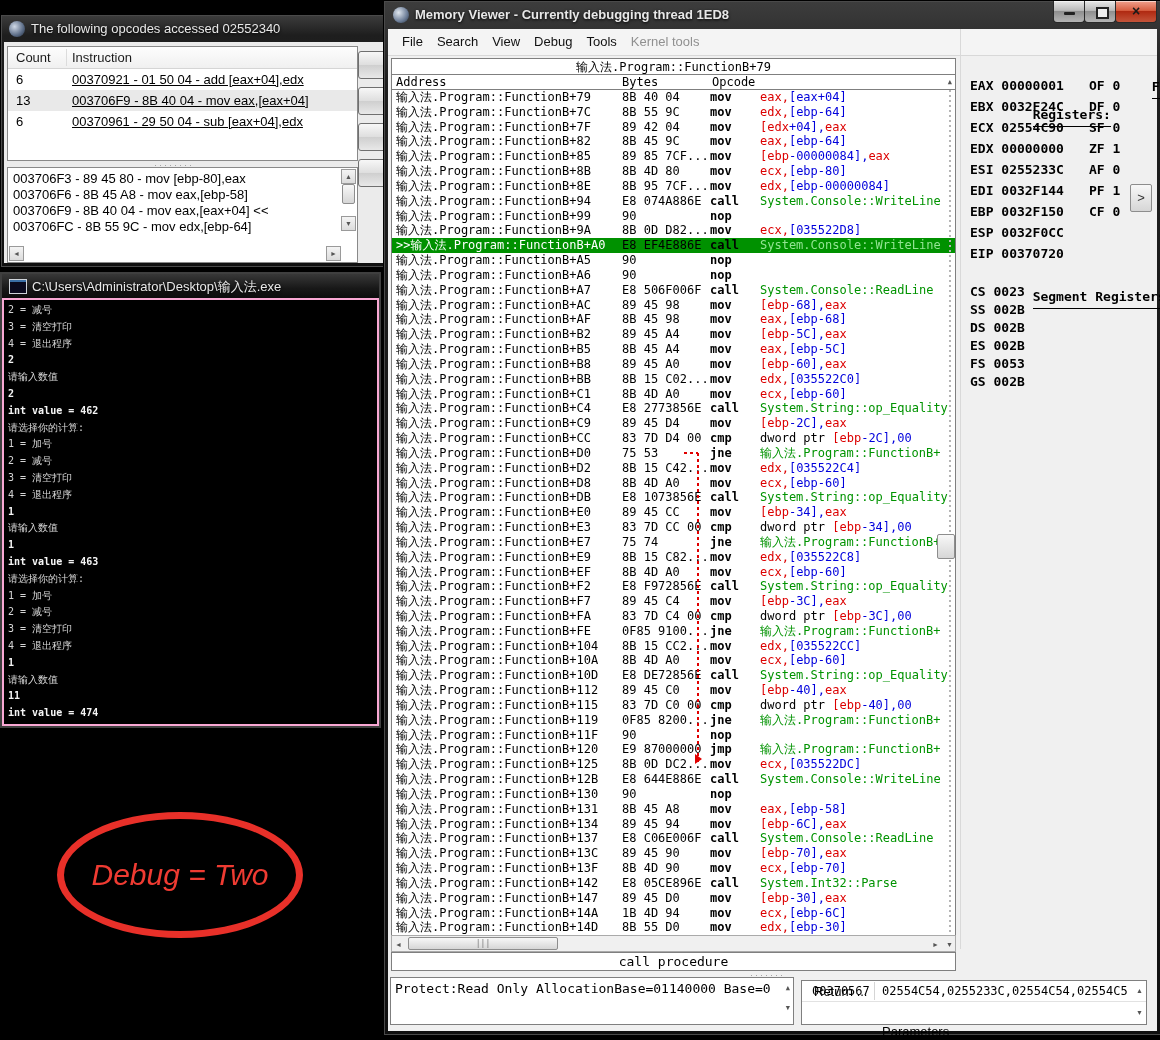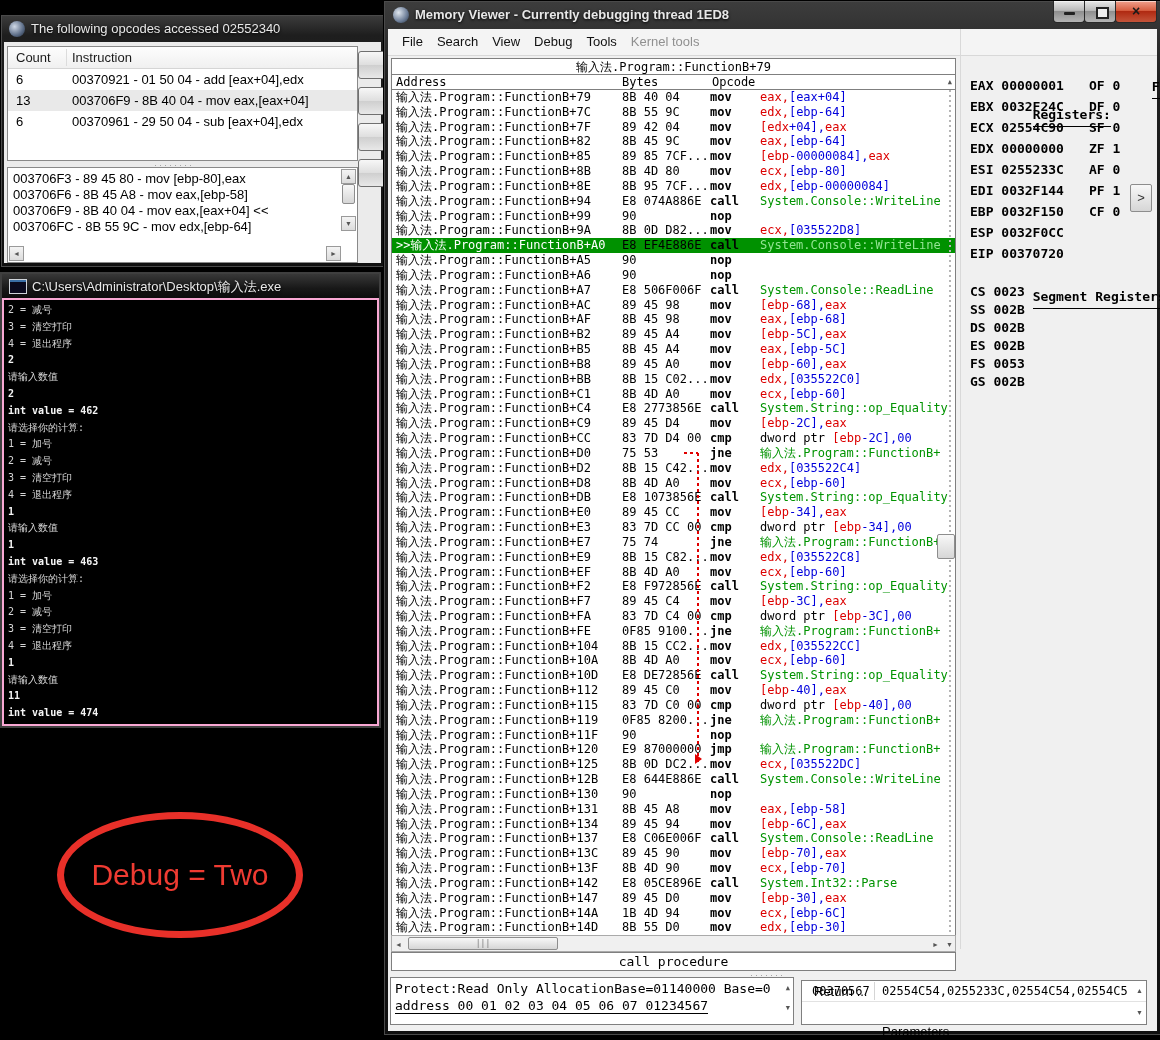--- a/index.html
+++ b/index.html
@@ -9,29 +9,29 @@
   .mono{font-family:"DejaVu Sans Mono","Liberation Mono",monospace;}
   .nosel{user-select:none;}
 
   
   .winframe{background:linear-gradient(180deg,#3d3d3d 0%,#1e1e1e 8%,#101010 100%);
             border:1px solid #000;box-shadow:inset 0 0 0 1px #4a4a4a;}
   .titletext{color:#e8e8e8;font-size:13px;text-shadow:0 1px 3px #000;white-space:nowrap;}
 
   
   #opwin{left:0;top:14px;width:383px;height:252px;}
-  #opwin-client{left:3px;top:27px;width:377px;height:221px;background:#ebebeb;position:absolute;}
+  #opwin-client{left:3px;top:27px;width:377px;height:221px;background:#ebebeb;position:absolute;padding-left:46px;}
   .panelbox{background:#fff;border:1px solid #898989;position:absolute;}
   .op-header{height:21px;border-bottom:1px solid #d5d5d5;
              background:linear-gradient(180deg,#fdfdfd,#f0f0f0);position:relative;font-size:13px;color:#1a1a1a;}
   .op-hsep{position:absolute;top:2px;bottom:2px;width:1px;background:#dcdcdc;}
   .op-row{height:21px;line-height:21px;font-size:13px;color:#000;position:relative;white-space:nowrap;}
   .op-row.sel{background:#e9e9e9;}
   .op-count{position:absolute;left:8px;}
-  .op-instr{position:absolute;left:64px;}
+  .op-instr{position:absolute;left:64px;text-decoration:underline;}
   .det-line{height:16px;line-height:16px;font-size:13px;color:#000;white-space:nowrap;}
   .dots{color:#9a9a9a;font-size:9px;letter-spacing:2px;}
 
   
   .sb-btn{background:linear-gradient(180deg,#f4f4f4,#dcdcdc);border:1px solid #9a9a9a;
           color:#555;font-size:8px;text-align:center;line-height:12px;}
   .sb-thumb{background:linear-gradient(180deg,#f8f8f8,#d6d6d6);border:1px solid #8d8d8d;border-radius:2px;}
 
   .side-btn{position:absolute;left:357px;width:26px;height:26px;border:1px solid #6f6f6f;border-radius:3px;
             background:linear-gradient(180deg,#f7f7f7,#dedede 50%,#cfcfcf 51%,#e8e8e8);}
@@ -41,21 +41,21 @@
           border:2px solid #3f3f3f;box-sizing:border-box;}
   #contitle{left:0;top:0;width:100%;height:24px;
             background:linear-gradient(180deg,#383838,#181818 60%,#0c0c0c);position:absolute;}
   #conbody{position:absolute;left:2px;top:26px;right:2px;bottom:2px;background:#000;overflow:hidden;}
   .con-line{height:16.8px;line-height:16.8px;font-size:10px;color:#d6d6d6;white-space:pre;}
   .con-line.b{font-weight:bold;color:#f5f5f5;}
 
   
   #ellipse{left:57px;top:812px;width:232px;height:112px;border:7px solid #e83029;border-radius:50%;
            display:flex;align-items:center;justify-content:center;}
-  #ellipse span{color:#ef3b32;font-size:30px;white-space:nowrap;}
+  #ellipse span{color:#ef3b32;font-size:30px;white-space:nowrap;font-style:italic;}
 
   
   #mvwin{left:383px;top:0;width:777px;height:1034px;}
   #mv-client{position:absolute;left:4px;top:28px;width:769px;height:1002px;background:#f0f0f0;}
   #mv-menu{position:absolute;left:0;top:0;width:100%;height:26px;background:#f4f4f4;
            border-bottom:1px solid #d8d8d8;font-size:13px;color:#111;}
   .menu-item{display:inline-block;margin-left:14px;line-height:26px;}
   .menu-item.disabled{color:#909090;}
 
   .mv-box{background:#fff;border:1px solid #7f7f7f;position:absolute;}
@@ -588,23 +588,20 @@
     </div>
 
     <div class="mv-box mono" style="left:3px;top:923px;width:563px;height:17px;text-align:center;font-size:13px;line-height:17px;">
       <span>call procedure</span>
     </div>
 
     <div class="abs dots" style="left:362px;top:941px;">·······</div>
 
     <div class="mv-box mono" style="left:2px;top:948px;width:402px;height:46px;font-size:13px;color:#000;">
       <div id="mem-info-line1" class="abs" style="left:4px;top:3px;width:380px;">Protect:Read Only  AllocationBase=01140000 Base=0</div>
-      <div class="abs" style="left:4px;top:20px;">
-        <span id="mem-info-line2">address  00 01 02 03 04 05 06 07 01234567</span>
-      </div>
       <span class="tinyarrow" style="right:3px;top:6px;">▲</span>
       <span class="tinyarrow" style="right:3px;top:26px;">▼</span>
     </div>
 
     <div class="mv-box" style="left:413px;top:951px;width:344px;height:43px;font-size:13px;">
       <div class="abs" style="left:0;top:0;width:100%;height:20px;border-bottom:1px solid #e2e2e2;">
         <span class="abs" style="left:12px;top:3px;">Return ...</span>
         <span class="abs" style="left:72px;top:1px;bottom:1px;width:1px;background:#d5d5d5;"></span>
         <span class="abs" style="left:80px;top:3px;margin-top:40px;">Parameters</span>
       </div>

